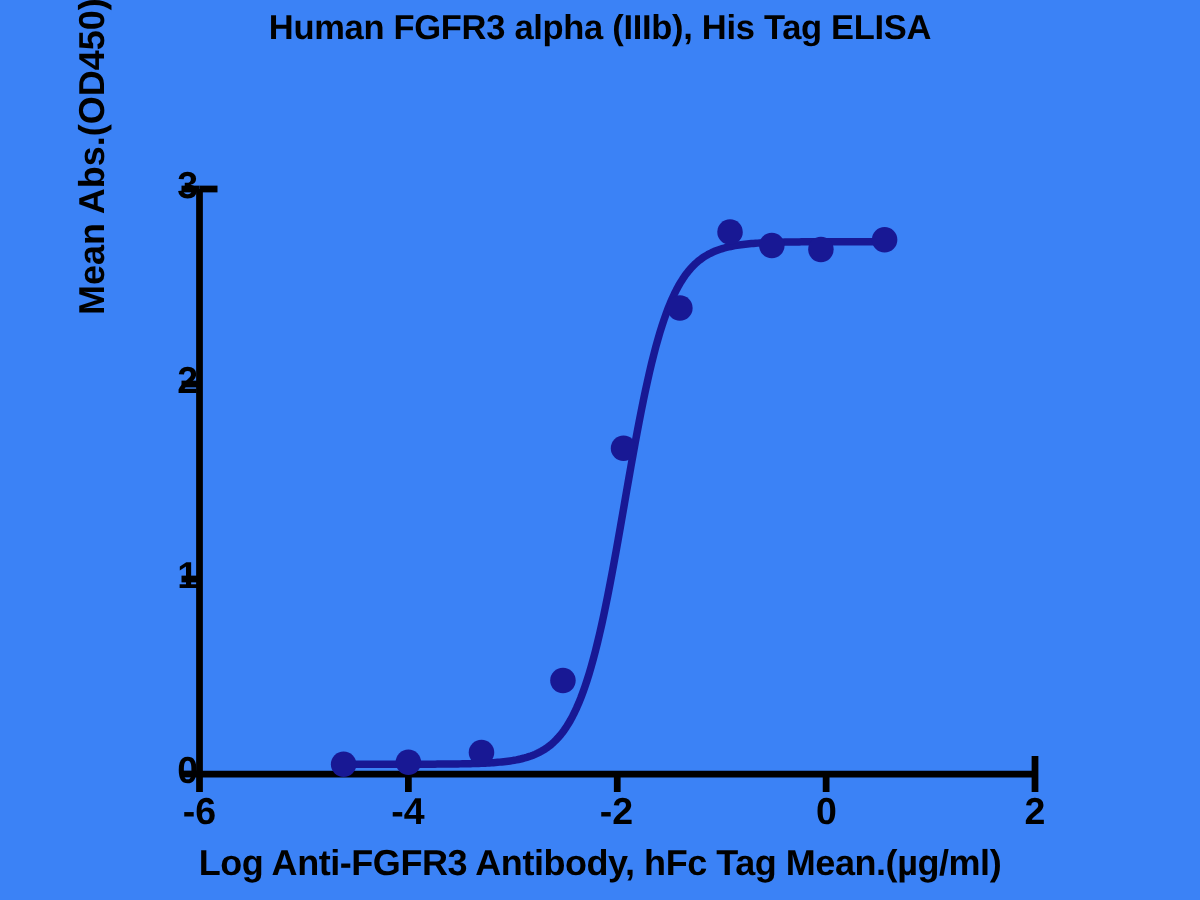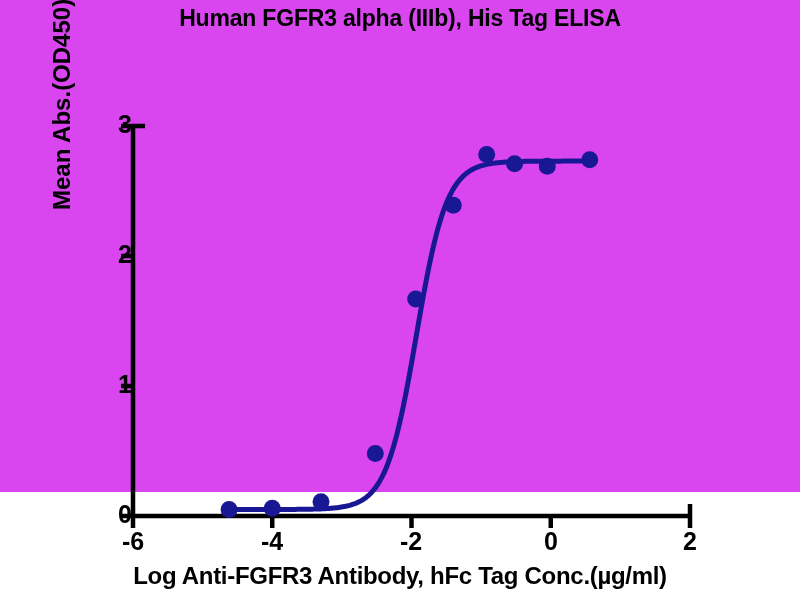--- a/index.html
+++ b/index.html
@@ -10,22 +10,22 @@
   body {
     width: 800px;
     height: 600px;
     overflow: hidden;
     font-family: "Liberation Sans", sans-serif;
     color: #000000;
   }
   #figure {
     position: relative;
     width: 800px;
-    height: 492px;
-    background: #d946ef;
+    height: 600px;
+    background: #3b82f6;
   }
   .title {
     position: absolute;
     left: 0;
     top: 5px;
     width: 800px;
     text-align: center;
     font-size: 23px;
     font-weight: bold;
     letter-spacing: -0.2px;
@@ -92,21 +92,21 @@
   }
 </style>
 </head>
 <body>
 
 <div id="figure">
 
   <div class="title">Human FGFR3 alpha (IIIb), His Tag ELISA</div>
 
   <div class="ylabel">Mean Abs.(OD450)</div>
-  <div class="xlabel">Log Anti-FGFR3 Antibody, hFc Tag Conc.(µg/ml)</div>
+  <div class="xlabel">Log Anti-FGFR3 Antibody, hFc Tag Mean.(µg/ml)</div>
 
   <div class="ytick-label" style="left:92px; top:110px;">3</div>
   <div class="ytick-label" style="left:92px; top:240px;">2</div>
   <div class="ytick-label" style="left:92px; top:370px;">1</div>
   <div class="ytick-label" style="left:92px; top:500px;">0</div>
 
   <div class="xtick-label" style="left:103px; top:527px;">-6</div>
   <div class="xtick-label" style="left:242px; top:527px;">-4</div>
   <div class="xtick-label" style="left:381px; top:527px;">-2</div>
   <div class="xtick-label" style="left:521px; top:527px;">0</div>

